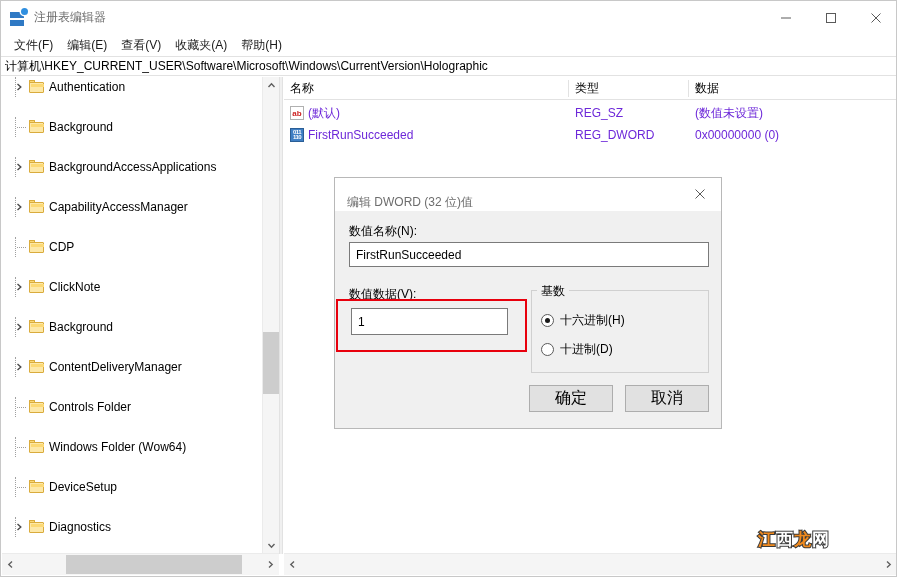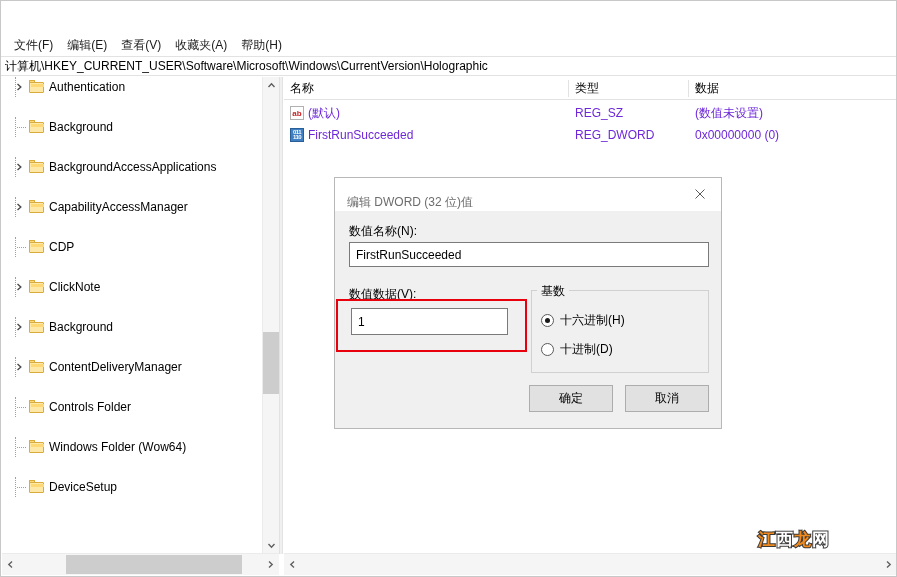--- a/index.html
+++ b/index.html
@@ -343,21 +343,21 @@
     left: 3px; top: 3px;
     width: 5px; height: 5px;
     border-radius: 50%;
     background: #1a1a1a;
   }
   .dlg-btn {
     position: absolute;
     height: 27px;
     background: #e1e1e1;
     border: 1px solid #adadad;
-    font-size: 12px; color: #000000;
+    font-size: 16px; color: #000000;
     display: flex; align-items: center; justify-content: center;
     white-space: nowrap;
   }
   .redbox {
     position: absolute;
     border: 2px solid #e8000d;
     pointer-events: none;
   }
 
   
@@ -374,20 +374,45 @@
     paint-order: stroke fill;
   }
   .watermark .o { color: #f08a1e; }
   .watermark .w { color: #ffffff; }
 </style>
 </head>
 <body>
 
 <div id="app">
 
+  <div class="titlebar">
+    <div class="app-icon">
+      <div class="grid"></div>
+      <div class="gear"></div>
+    </div>
+    <div class="title-text">注册表编辑器</div>
+    <div class="winbtns">
+      <div class="winbtn">
+        <svg width="12" height="12" viewBox="0 0 12 12">
+            <line x1="1" y1="6" x2="11" y2="6" stroke="#5a5a5a" stroke-width="1"></line>
+          </svg>
+      </div>
+      <div class="winbtn">
+        <svg width="12" height="12" viewBox="0 0 12 12">
+            <rect x="1.5" y="1.5" width="9" height="9" fill="none" stroke="#5a5a5a" stroke-width="1"></rect>
+          </svg>
+      </div>
+      <div class="winbtn">
+        <svg width="12" height="12" viewBox="0 0 12 12">
+            <line x1="1.5" y1="1.5" x2="10.5" y2="10.5" stroke="#5a5a5a" stroke-width="1"></line>
+            <line x1="10.5" y1="1.5" x2="1.5" y2="10.5" stroke="#5a5a5a" stroke-width="1"></line>
+          </svg>
+      </div>
+    </div>
+  </div>
 
   <div class="menubar">
     <div class="menuitem">文件(F)</div>
     <div class="menuitem">编辑(E)</div>
     <div class="menuitem">查看(V)</div>
     <div class="menuitem">收藏夹(A)</div>
     <div class="menuitem">帮助(H)</div>
   </div>
 
   <div class="addressbar">
@@ -511,20 +536,33 @@
           <div class="tree-label" style="left: 44px; top: 1px;">Windows Folder (Wow64)</div>
         </div>
         <div class="tree-row" style="top: 200px;">
           <div class="guide g1"></div>
           <div class="elbow" style="left: 15px; width: 9px;"></div>
           <div class="folder" style="left: 27px; top: 3px;">
             <div class="tab"></div>
             <div class="body"></div>
           </div>
           <div class="tree-label" style="left: 44px; top: 1px;">DeviceSetup</div>
+        </div>
+        <div class="tree-row" style="top: 220px;">
+          <div class="guide g1"></div>
+          <div class="chev" style="left: 10px; top: 3px;">
+            <svg width="10" height="10" viewBox="0 0 10 10">
+              <polyline points="3.5,2 6.8,5 3.5,8" fill="none" stroke="#4a4a4a" stroke-width="1.4"></polyline>
+            </svg>
+          </div>
+          <div class="folder" style="left: 27px; top: 3px;">
+            <div class="tab"></div>
+            <div class="body"></div>
+          </div>
+          <div class="tree-label" style="left: 44px; top: 1px;">Diagnostics</div>
         </div>
       </div>
 
     <div class="vsb">
       <div class="arrow up">
         <svg width="9" height="9" viewBox="0 0 9 9">
             <polyline points="1.5,6 4.5,2.8 7.5,6" fill="none" stroke="#606060" stroke-width="1.4"></polyline>
           </svg>
       </div>
       <div class="thumb" style="top:255px;height:62px;"></div>

